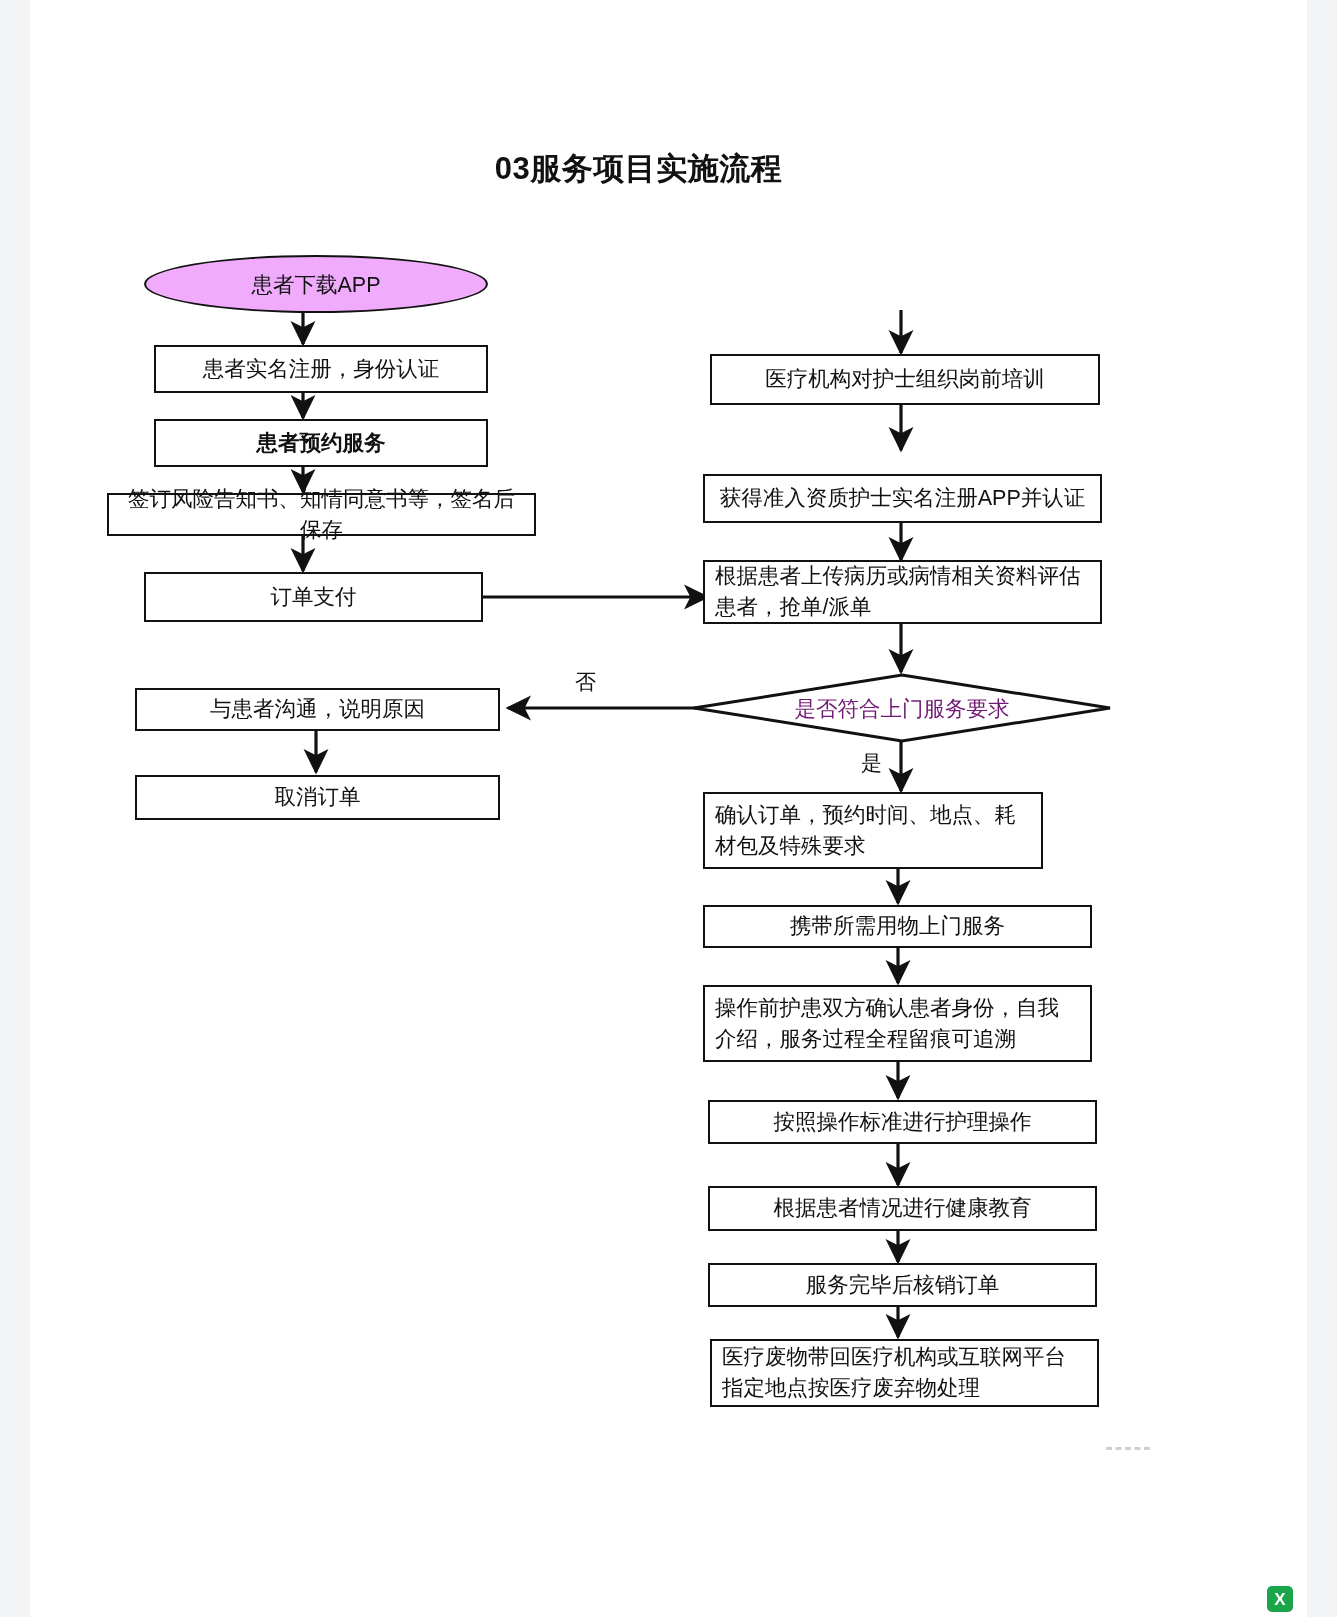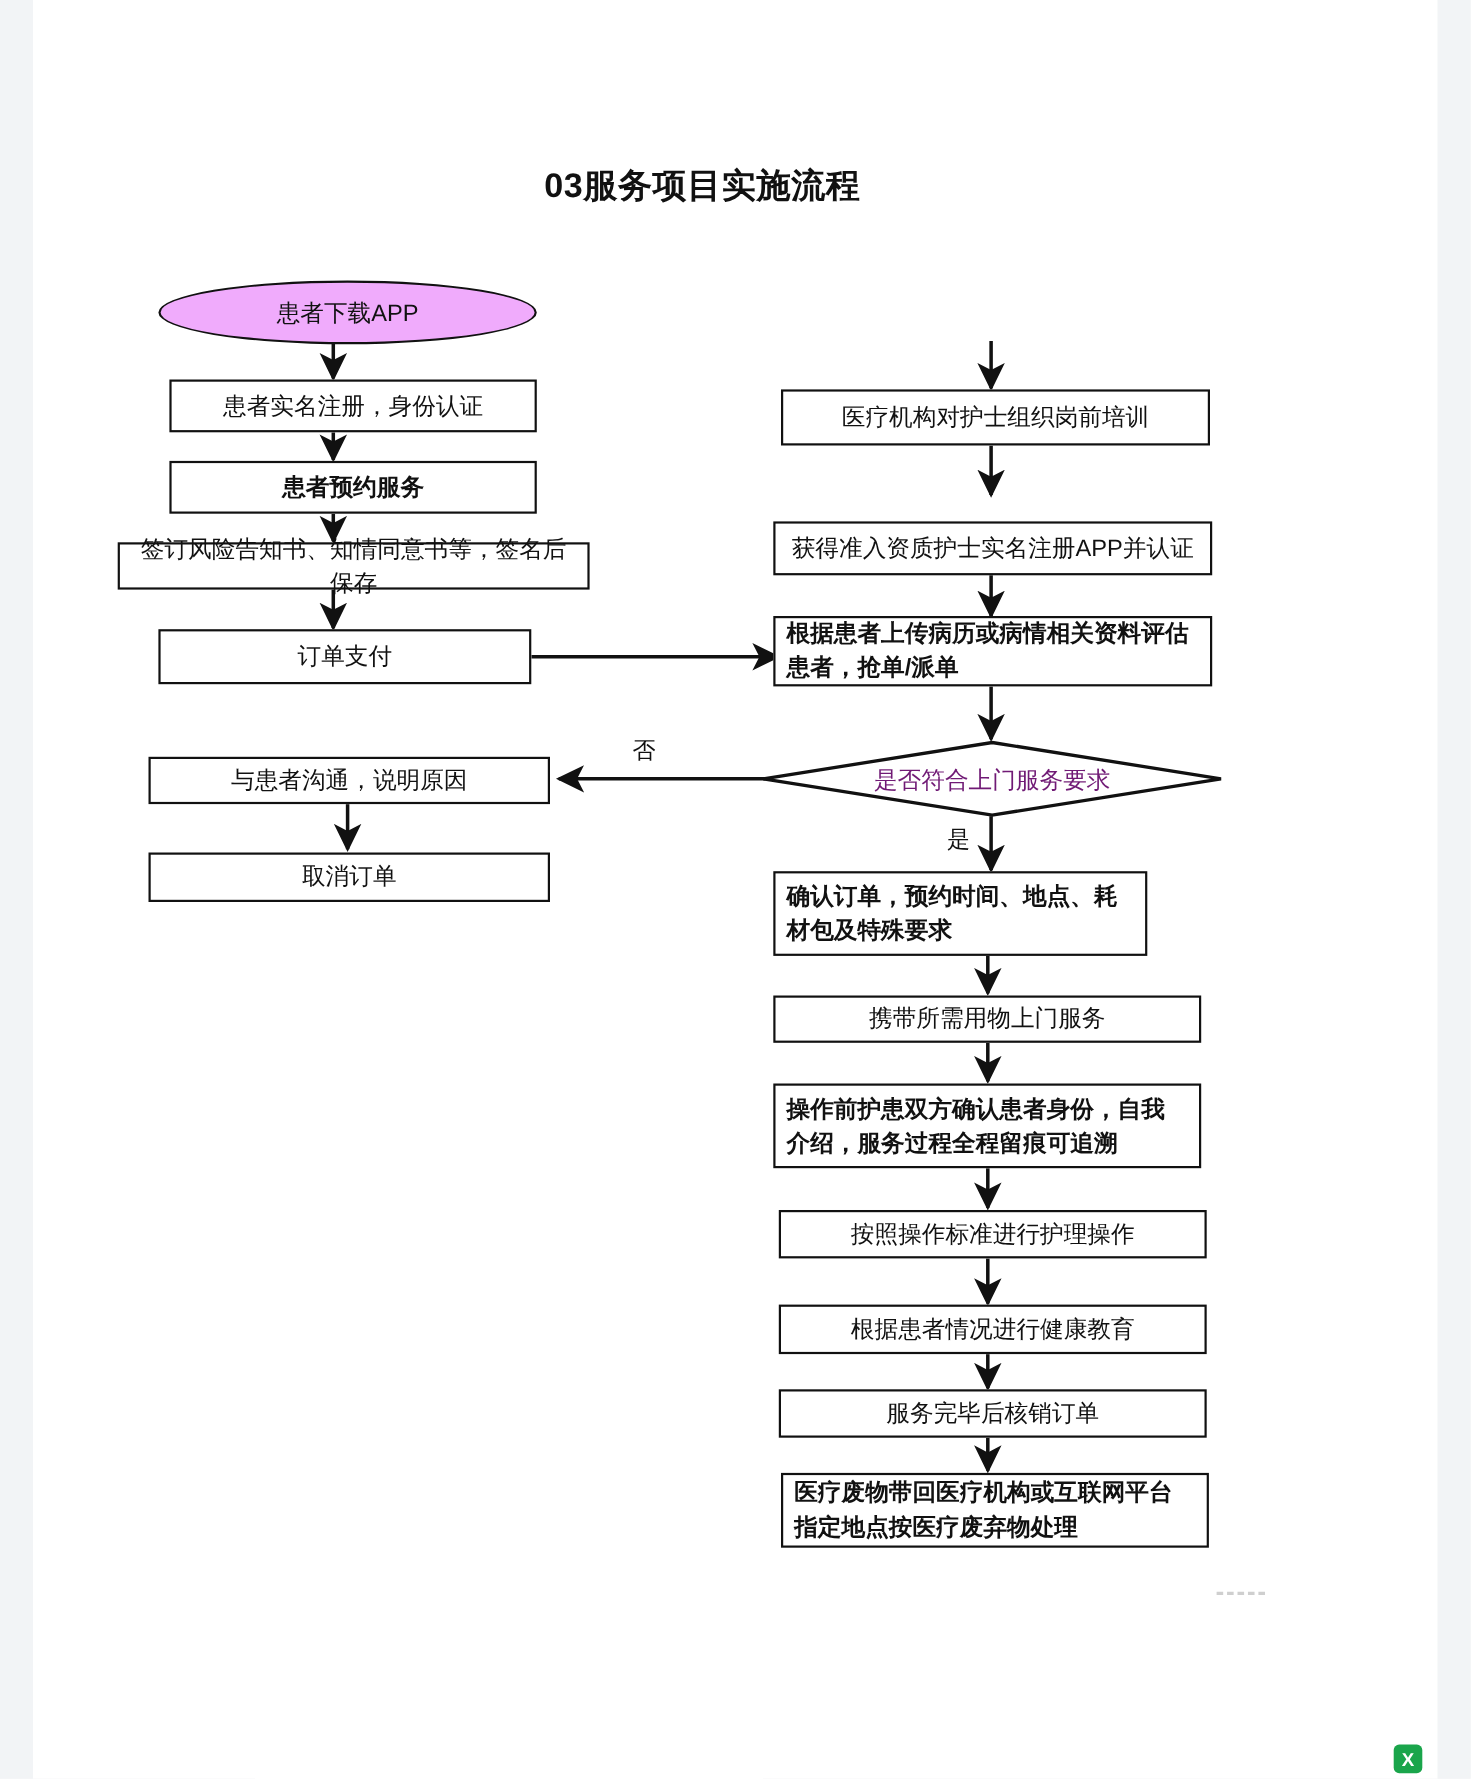--- a/index.html
+++ b/index.html
@@ -72,21 +72,20 @@
     align-items: center;
     justify-content: center;
     text-align: center;
     font-size: 21.5px;
     line-height: 1.42;
     padding: 2px 10px;
   }
   .node.left-align {
     justify-content: flex-start;
     text-align: left;
-    font-weight: bold;
   }
 
   .terminator {
     position: absolute;
     box-sizing: border-box;
     border: 2.5px solid #111111;
     border-radius: 50%;
     background: #f0abfc;
     display: flex;
     align-items: center;

